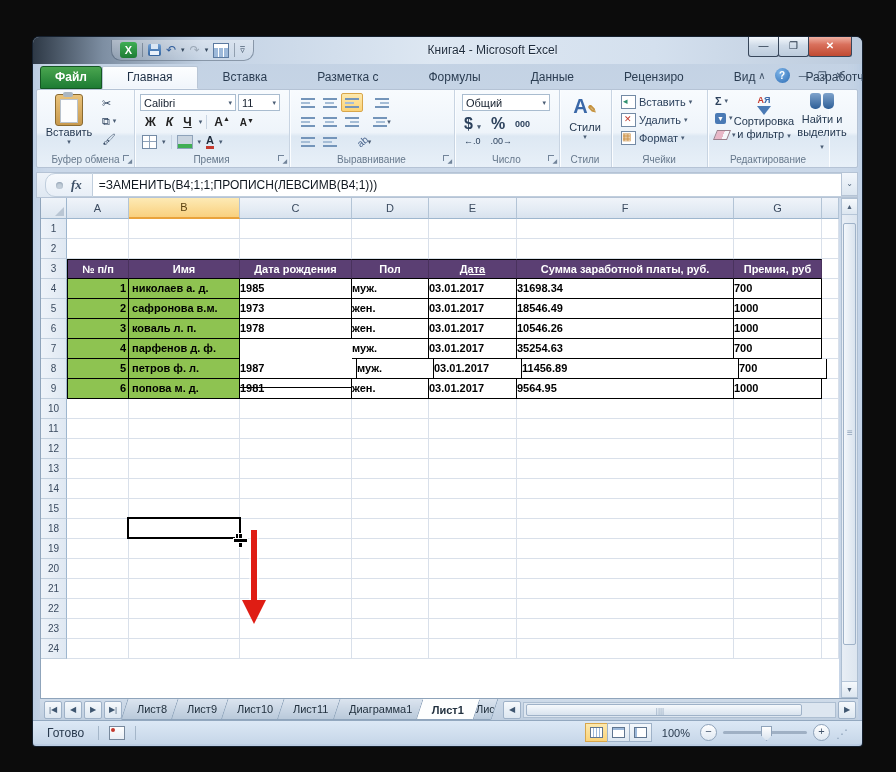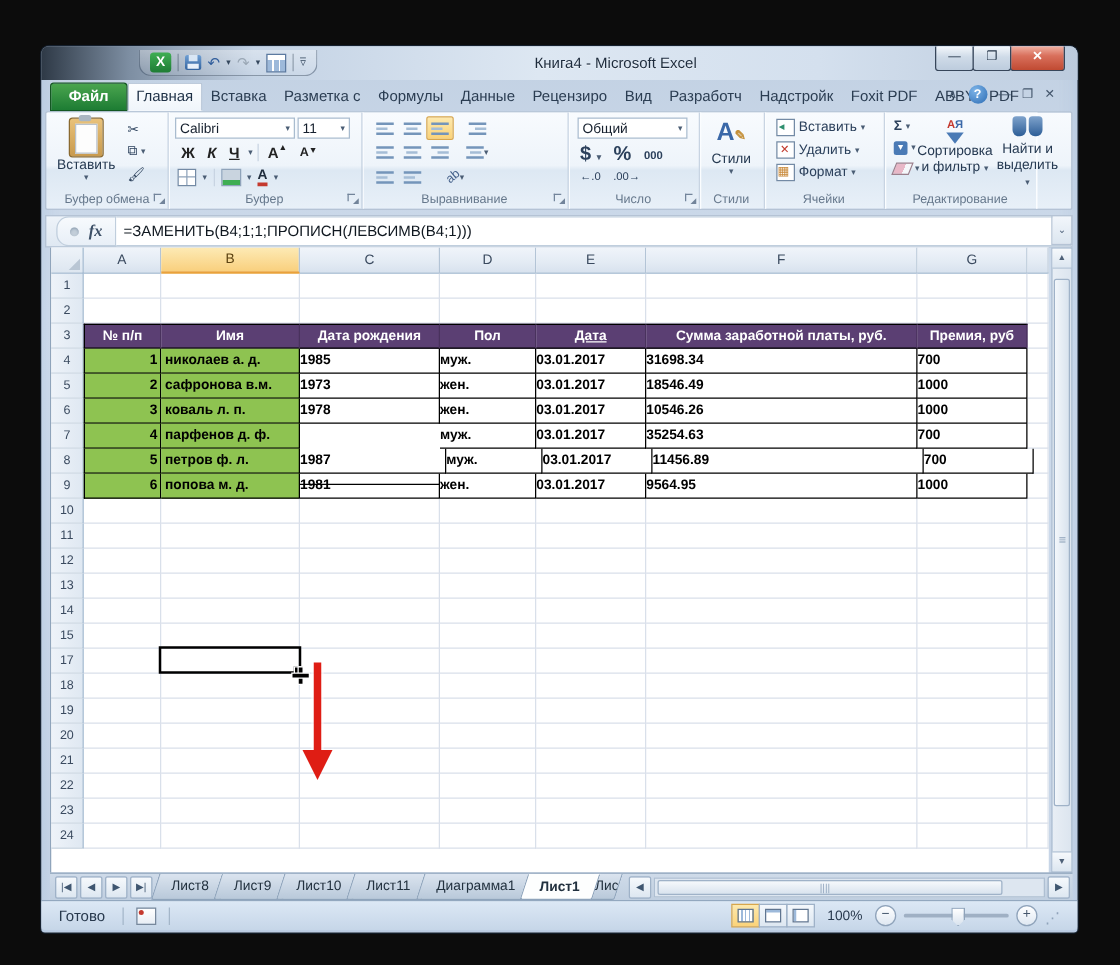--- a/index.html
+++ b/index.html
@@ -25,21 +25,21 @@
      repeating-linear-gradient(90deg,#9db9da 0 4px,#fff 4px 5px);}
   .title{position:absolute;left:200px;right:110px;top:0;height:26px;line-height:26px;text-align:center;
     font-size:12px;color:#1d2b3c;text-shadow:0 1px 0 rgba(255,255,255,.6);}
   .winbtns{position:absolute;right:10px;top:0;display:flex;}
   .wbtn{width:29px;height:19px;border:1px solid #37465a;border-top:none;background:linear-gradient(180deg,#f4f8fc,#cfdbe8 45%,#bdccdd);
     color:#243548;font-size:10px;line-height:17px;text-align:center;border-radius:0 0 3px 3px;margin-left:-1px;}
   .wbtn.close{width:42px;background:linear-gradient(180deg,#f0b0a2,#d9705c 40%,#c04a32);color:#fff;font-weight:bold;}
   
   .tabrow{position:absolute;left:0;top:27px;width:100%;height:25px;}
   .tabs{position:absolute;left:7px;top:0;height:25px;display:flex;align-items:flex-end;}
-  .rtab{height:21px;line-height:21px;padding:0 6px;font-size:12px;color:#2b3d52;border:1px solid transparent;white-space:nowrap;overflow:hidden;}
+  .rtab{height:21px;line-height:21px;padding:0 24px;font-size:12px;color:#2b3d52;border:1px solid transparent;white-space:nowrap;overflow:hidden;}
   .rtab.file{background:linear-gradient(180deg,#4aa54f,#1d7c33);color:#fff;border:1px solid #145723;border-radius:3px 3px 0 0;padding:0 14px;font-weight:bold;}
   .rtab.active{background:linear-gradient(180deg,#fdfeff,#f0f5fb);border:1px solid #b9c6d6;border-bottom:1px solid #f4f8fc;border-radius:2px 2px 0 0;color:#1d3florida;} 
   .rtab.active{color:#1d2f45;}
   .minis{position:absolute;right:18px;top:4px;display:flex;gap:9px;align-items:center;}
   .mini{font-size:10px;color:#44566c;line-height:14px;}
   .help{width:15px;height:15px;border-radius:50%;background:radial-gradient(circle at 35% 30%,#7db4e8,#2c6cb4);color:#fff;font-size:10px;font-weight:bold;text-align:center;line-height:15px;}
   
   .ribbon{position:absolute;left:3px;top:52px;width:822px;height:79px;border:1px solid #b5c3d5;border-radius:2px;
     background:linear-gradient(180deg,#f8fbfe 0,#eef4fa 55%,#dde8f3 60%,#e8f0f8 100%);box-sizing:border-box;}
   .grp{position:absolute;top:0;height:77px;border-right:1px solid #c8d4e2;box-shadow:1px 0 0 #fbfdff;}
@@ -241,21 +241,21 @@
         <span class="sq" style="background:
           linear-gradient(#8fa3ba,#8fa3ba) 6px 0/1px 100% no-repeat,
           linear-gradient(#8fa3ba,#8fa3ba) 0 5px/100% 1px no-repeat,#fff;"></span>
           <span class="drop">▾</span>
         <span style="width:1px;height:14px;background:#c8d4e2;"></span>
         <span style="display:inline-block;width:14px;height:12px;background:linear-gradient(180deg,#c9d4df 0 8px,#3fae53 8px);border:1px solid #8fa3ba;"></span>
           <span class="drop">▾</span>
         <span style="font-weight:bold;font-size:11px;color:#1f2c3c;border-bottom:3px solid #c4392e;line-height:11px;">А</span>
           <span class="drop">▾</span>
       </div>
-      <div class="glabel">Буфер</div>
+      <div class="glabel">Премия</div>
       <div class="launch"></div>
     </div>
 
     <div class="grp" style="left:252px;width:165px;">
       <div style="position:absolute;left:8px;top:3px;display:flex;">
         <div class="ibtn">
             <div class="bars"></div>
           </div>
         <div class="ibtn">
             <div class="bars c"></div>
@@ -556,31 +556,20 @@
         <div class="cell" style="width: 62px;"></div>
         <div class="cell" style="width: 111px;"></div>
         <div class="cell" style="width: 112px;"></div>
         <div class="cell" style="width: 77px;"></div>
         <div class="cell" style="width: 88px;"></div>
         <div class="cell" style="width: 217px;"></div>
         <div class="cell" style="width: 88px;"></div>
         <div class="cell fill" style="flex: 1 1 0%;"></div>
       </div>
       <div class="g-row">
-        <div class="rnum">17</div>
-        <div class="cell" style="width: 62px;"></div>
-        <div class="cell" style="width: 111px;"></div>
-        <div class="cell" style="width: 112px;"></div>
-        <div class="cell" style="width: 77px;"></div>
-        <div class="cell" style="width: 88px;"></div>
-        <div class="cell" style="width: 217px;"></div>
-        <div class="cell" style="width: 88px;"></div>
-        <div class="cell fill" style="flex: 1 1 0%;"></div>
-      </div>
-      <div class="g-row">
         <div class="rnum">18</div>
         <div class="cell" style="width: 62px;"></div>
         <div class="cell" style="width: 111px;"></div>
         <div class="cell" style="width: 112px;"></div>
         <div class="cell" style="width: 77px;"></div>
         <div class="cell" style="width: 88px;"></div>
         <div class="cell" style="width: 217px;"></div>
         <div class="cell" style="width: 88px;"></div>
         <div class="cell fill" style="flex: 1 1 0%;"></div>
       </div>

